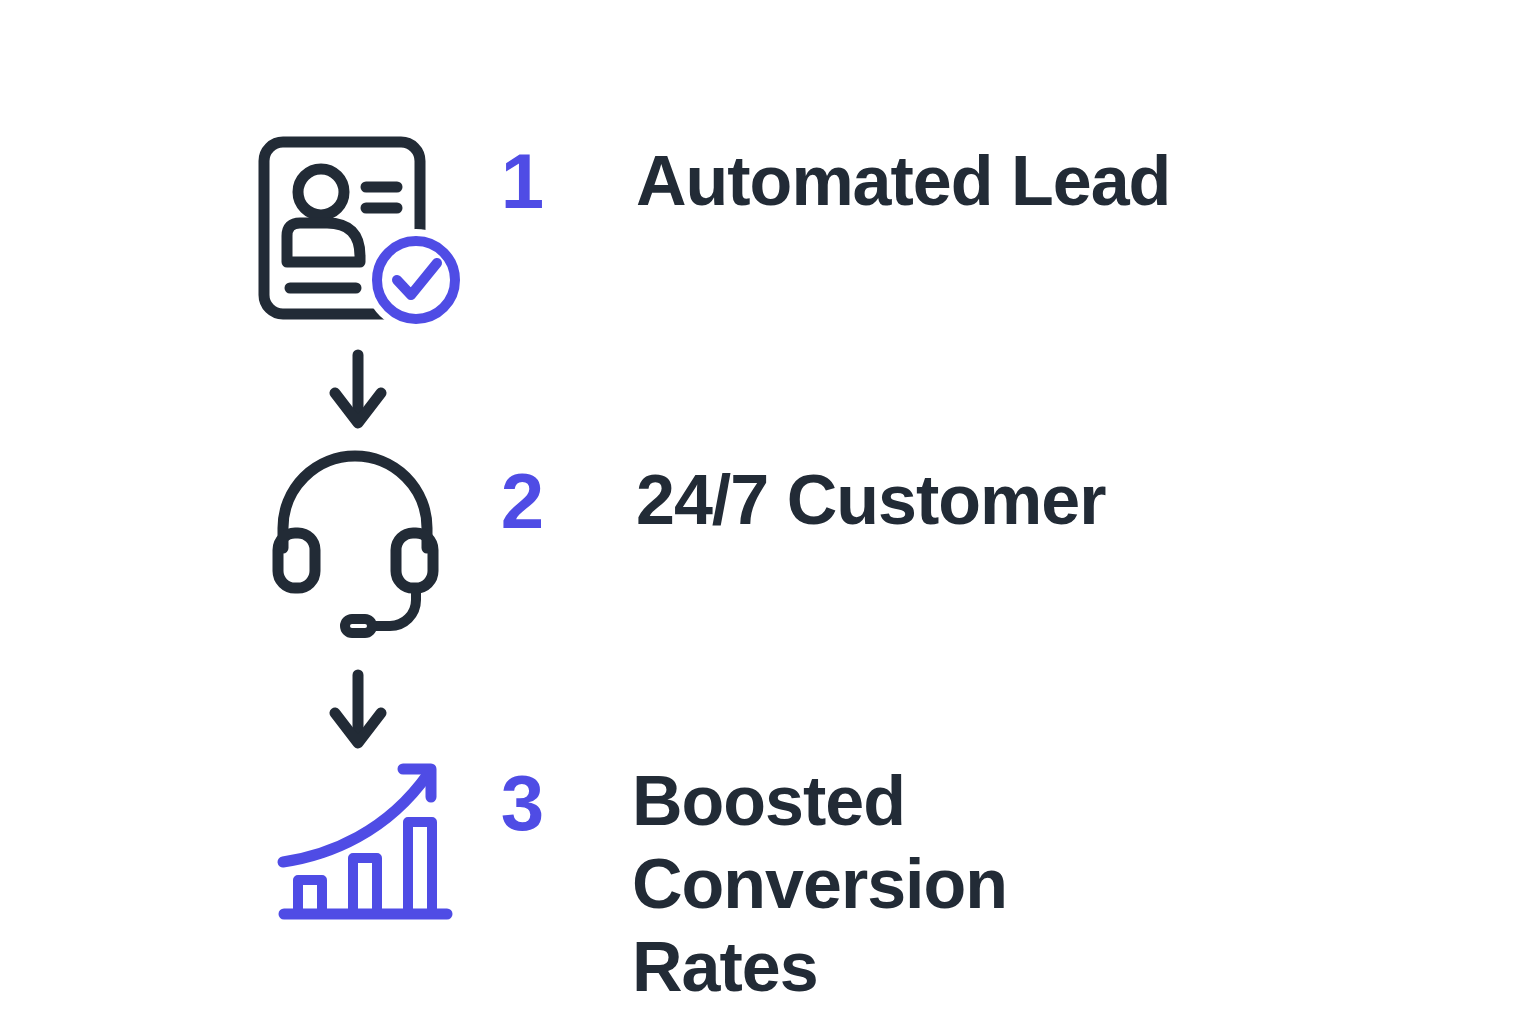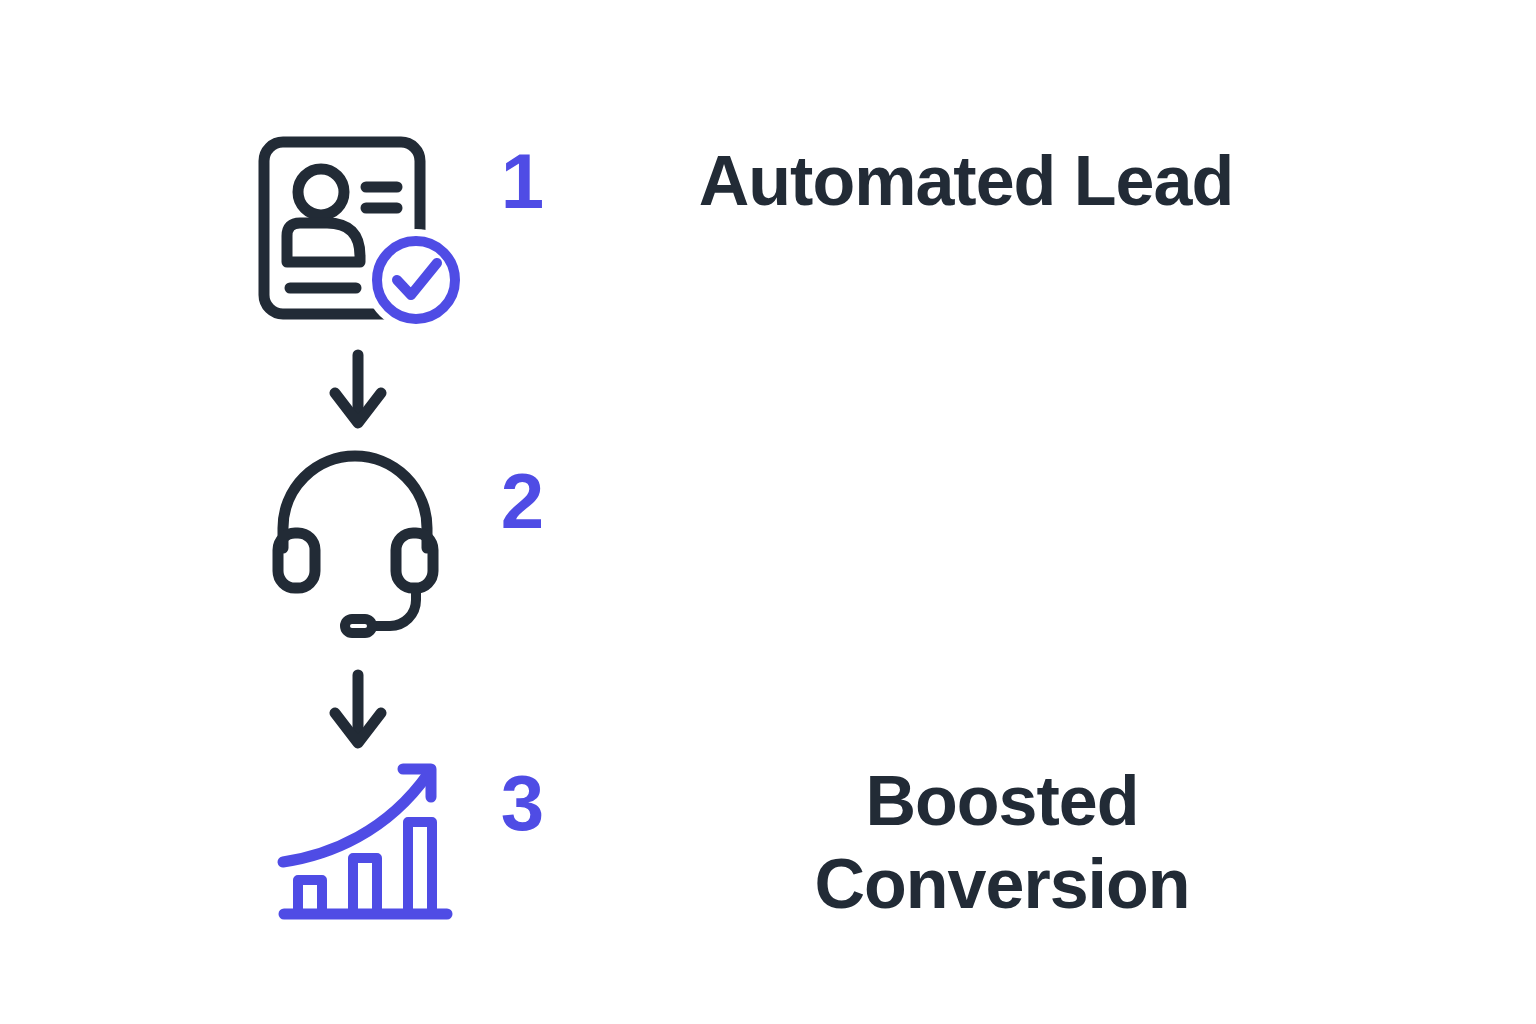--- a/index.html
+++ b/index.html
@@ -29,21 +29,20 @@
     letter-spacing: -1px;
   }
   .step-title {
     position: absolute;
     width: 660px;
     font-size: 70px;
     font-weight: bold;
     color: #222B36;
     line-height: 83px;
     letter-spacing: -1px;
-    text-align: center;
   }
   svg { display: block; }
 </style>
 </head>
 <body>
 
 <div class="canvas">
 
   <svg class="abs" style="left:256px; top:130px;" width="210" height="200" viewBox="0 0 210 200">
     <g stroke="#222B36" stroke-width="11" fill="none" stroke-linecap="round" stroke-linejoin="round">
@@ -76,20 +75,21 @@
       <path d="M15,100 V80 A72,72 0 0 1 159,80 V100" stroke-width="11"></path>
       <rect x="10" y="85" width="37" height="55" rx="17" stroke-width="11"></rect>
       <rect x="128" y="85" width="37" height="55" rx="17" stroke-width="11"></rect>
       <path d="M148,142 V152 A26,26 0 0 1 122,178 H106" stroke-width="10"></path>
       <rect x="77" y="171" width="27" height="14" rx="7" stroke-width="10"></rect>
     </g>
   </svg>
 
   <div class="step-number" style="left:494px; top:462px;">2</div>
   <div class="step-title" style="left:636px; top:459px;">
+    <div>24/7 Customer</div>
   </div>
 
   <svg class="abs" style="left:328px; top:667px;" width="60" height="85" viewBox="0 0 60 85">
     <g stroke="#222B36" stroke-width="11" fill="none" stroke-linecap="round" stroke-linejoin="round">
       <line x1="30" y1="8" x2="30" y2="68"></line>
       <path d="M7,46 L30,76 L53,46"></path>
     </g>
   </svg>
 
   <svg class="abs" style="left:275px; top:758px;" width="180" height="165" viewBox="0 0 180 165">
@@ -97,17 +97,18 @@
       <line x1="9" y1="156" x2="172" y2="156" stroke-width="11"></line>
       <path d="M23,151 V122 H47 V151" stroke-width="10" stroke-linecap="butt"></path>
       <path d="M78,151 V100 H102 V151" stroke-width="10" stroke-linecap="butt"></path>
       <path d="M133,151 V64 H157 V151" stroke-width="10" stroke-linecap="butt"></path>
       <path d="M8,104 C55,97 112,74 153,16" stroke-width="11"></path>
       <path d="M128,11 H156 V39" stroke-width="11"></path>
     </g>
   </svg>
 
   <div class="step-number" style="left:494px; top:764px;">3</div>
-  <div class="step-title" style="left:672px; top:760px;">
+  <div class="step-title" style="left:632px; top:760px;">
     <div>Boosted Conversion</div>
+    <div>Rates</div>
   </div>
 
 </div>
 
 </body></html>

